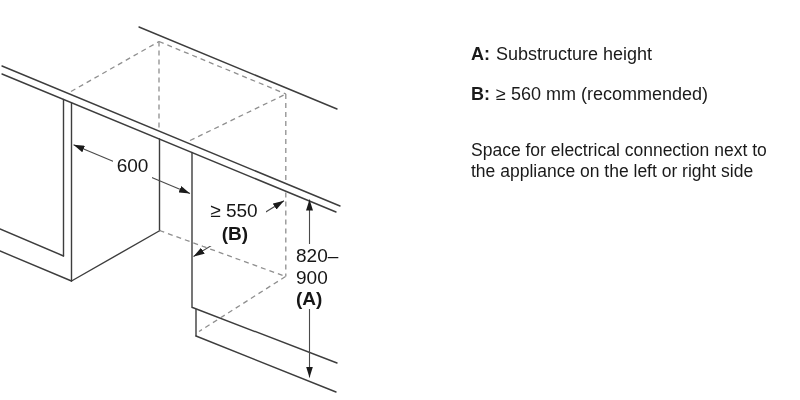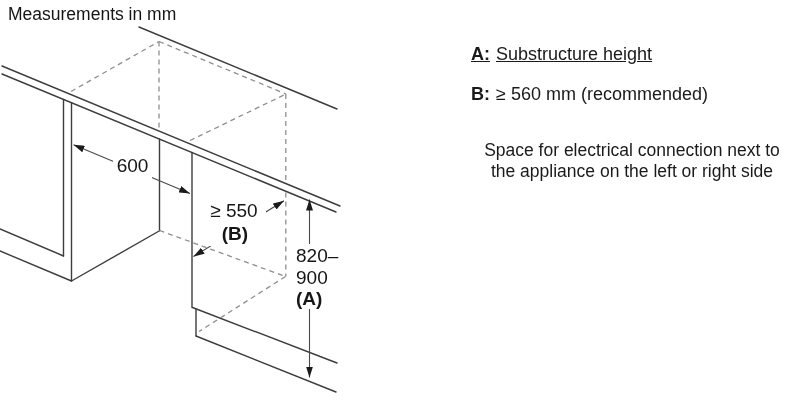--- a/index.html
+++ b/index.html
@@ -11,40 +11,39 @@
   }
   .stage{position:absolute;inset:0;}
   .title{
     position:absolute;left:8px;top:4px;
     font-size:17.5px;color:#151515;
   }
   .diagram-svg{position:absolute;left:0;top:0;}
   .legend{position:absolute;left:471px;top:0;width:325px;}
   .legend-row{position:absolute;left:0;font-size:18px;white-space:nowrap;}
   .legend-row .k{font-weight:bold;margin-right:6px;}
-  .row-a{top:44px;text-decoration:underline;}
+  .row-a{top:44px;}
   .row-b{top:84px;text-align:right;}
   .note{
     position:absolute;left:0;top:140px;width:322px;
-    font-size:17.5px;line-height:21px;text-align:center;
+    font-size:17.5px;line-height:21px;
   }
   
   .sline{stroke:#3d3d3d;stroke-width:1.4;fill:none;stroke-linecap:round;}
   .dline{stroke:#8f8f8f;stroke-width:1.3;fill:none;stroke-dasharray:5 4;}
   .mline{stroke:#4a4a4a;stroke-width:1.1;fill:none;}
   .lblbg{fill:#ffffff;}
   .dimtxt{fill:#161616;font-family:"Liberation Sans",sans-serif;font-size:19px;}
   .bold{font-weight:bold;}
 </style>
 </head>
 <body>
 
 <div class="stage">
 
-  <div class="title">Measurements in mm</div>
 
   <svg class="diagram-svg" width="470" height="400" viewBox="0 0 470 400" xmlns="http://www.w3.org/2000/svg">
     <defs>
       <marker id="arw" viewBox="0 0 11 7" refX="11" refY="3.5" markerWidth="11" markerHeight="7" markerUnits="userSpaceOnUse" orient="auto-start-reverse">
         <path d="M0,0 L11,3.5 L0,7 Z" fill="#1b1b1b"></path>
       </marker>
     </defs>
 
     <g>
       <path class="sline" d="M139,27 L337,109"></path>

